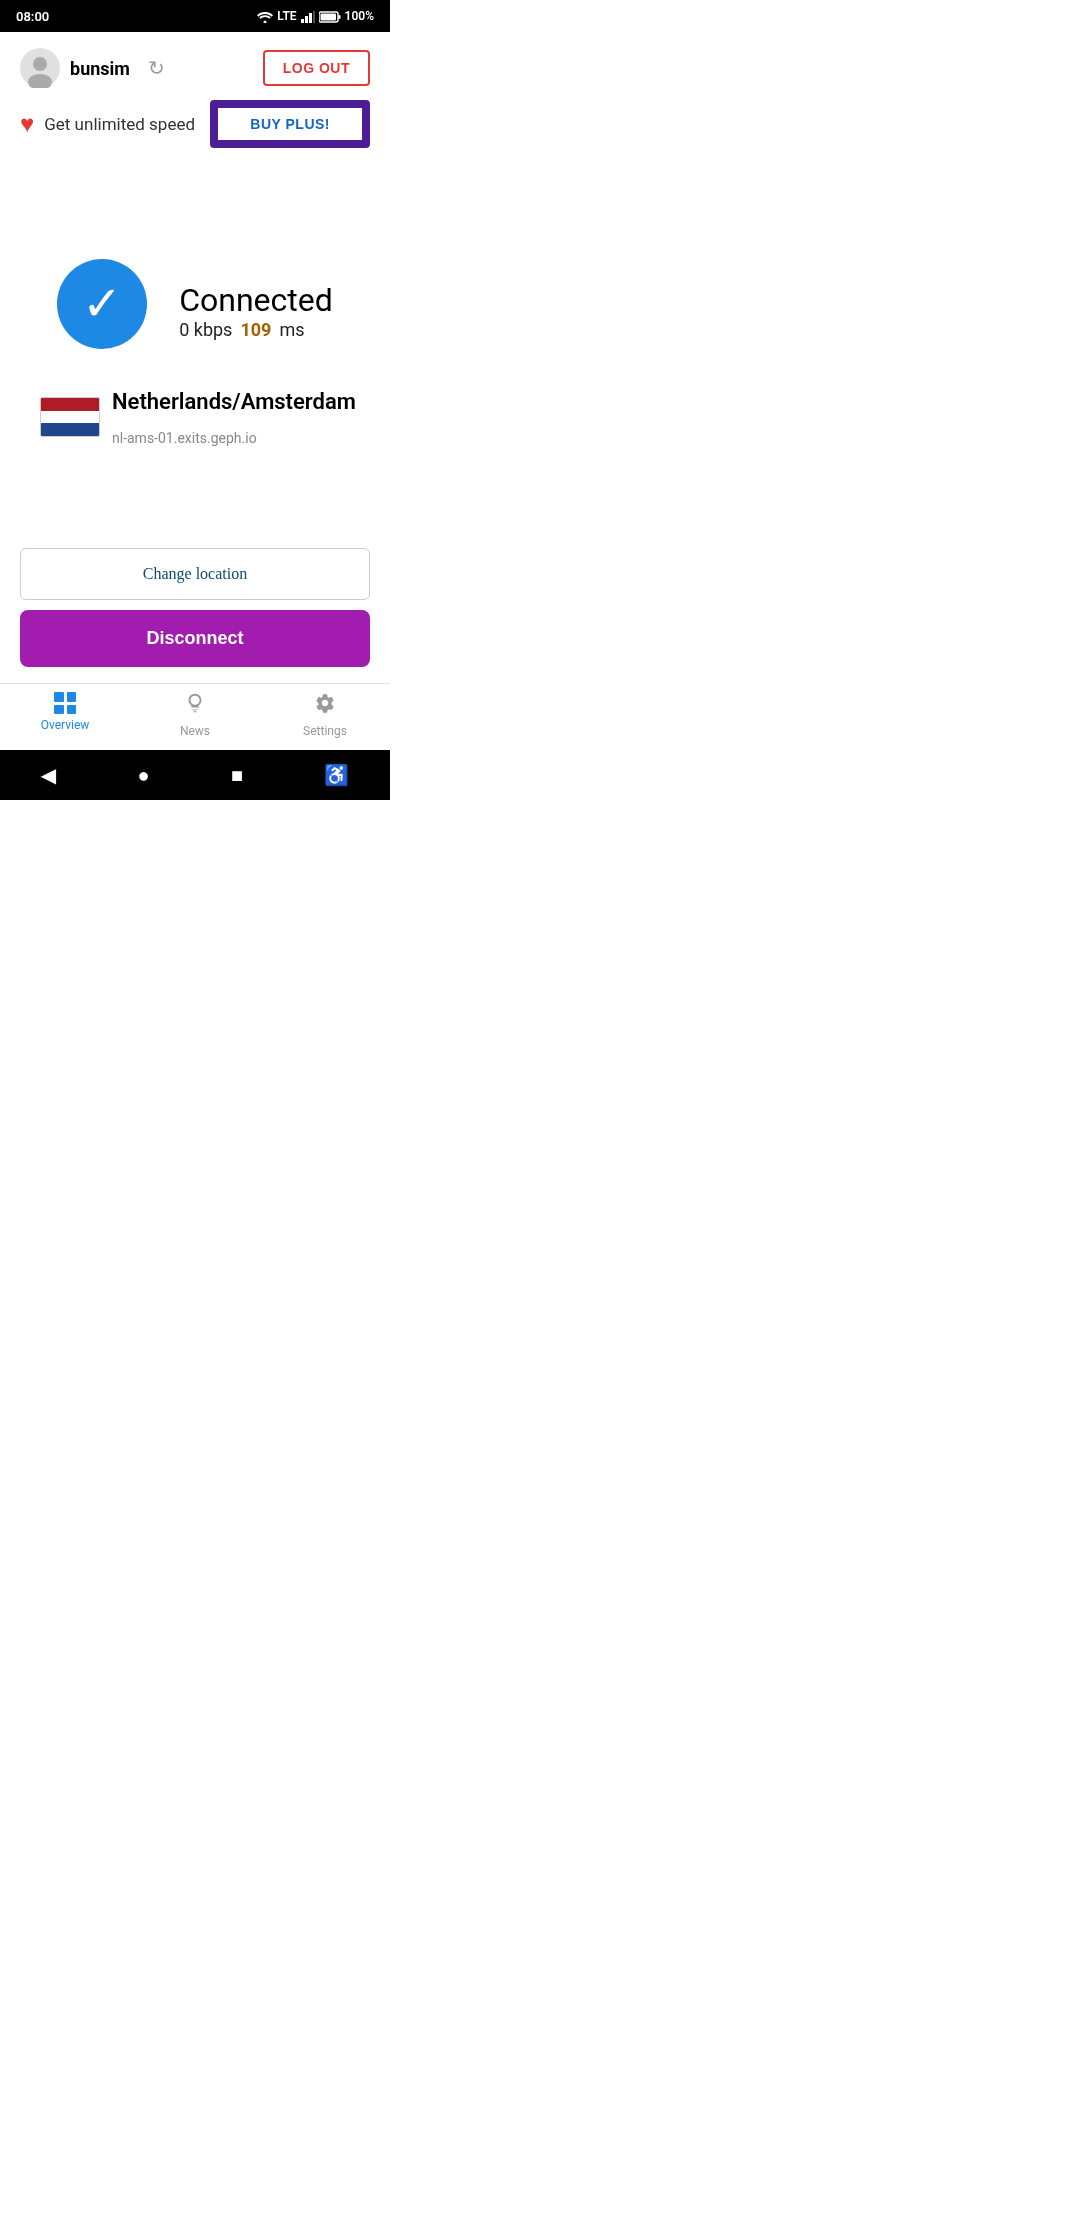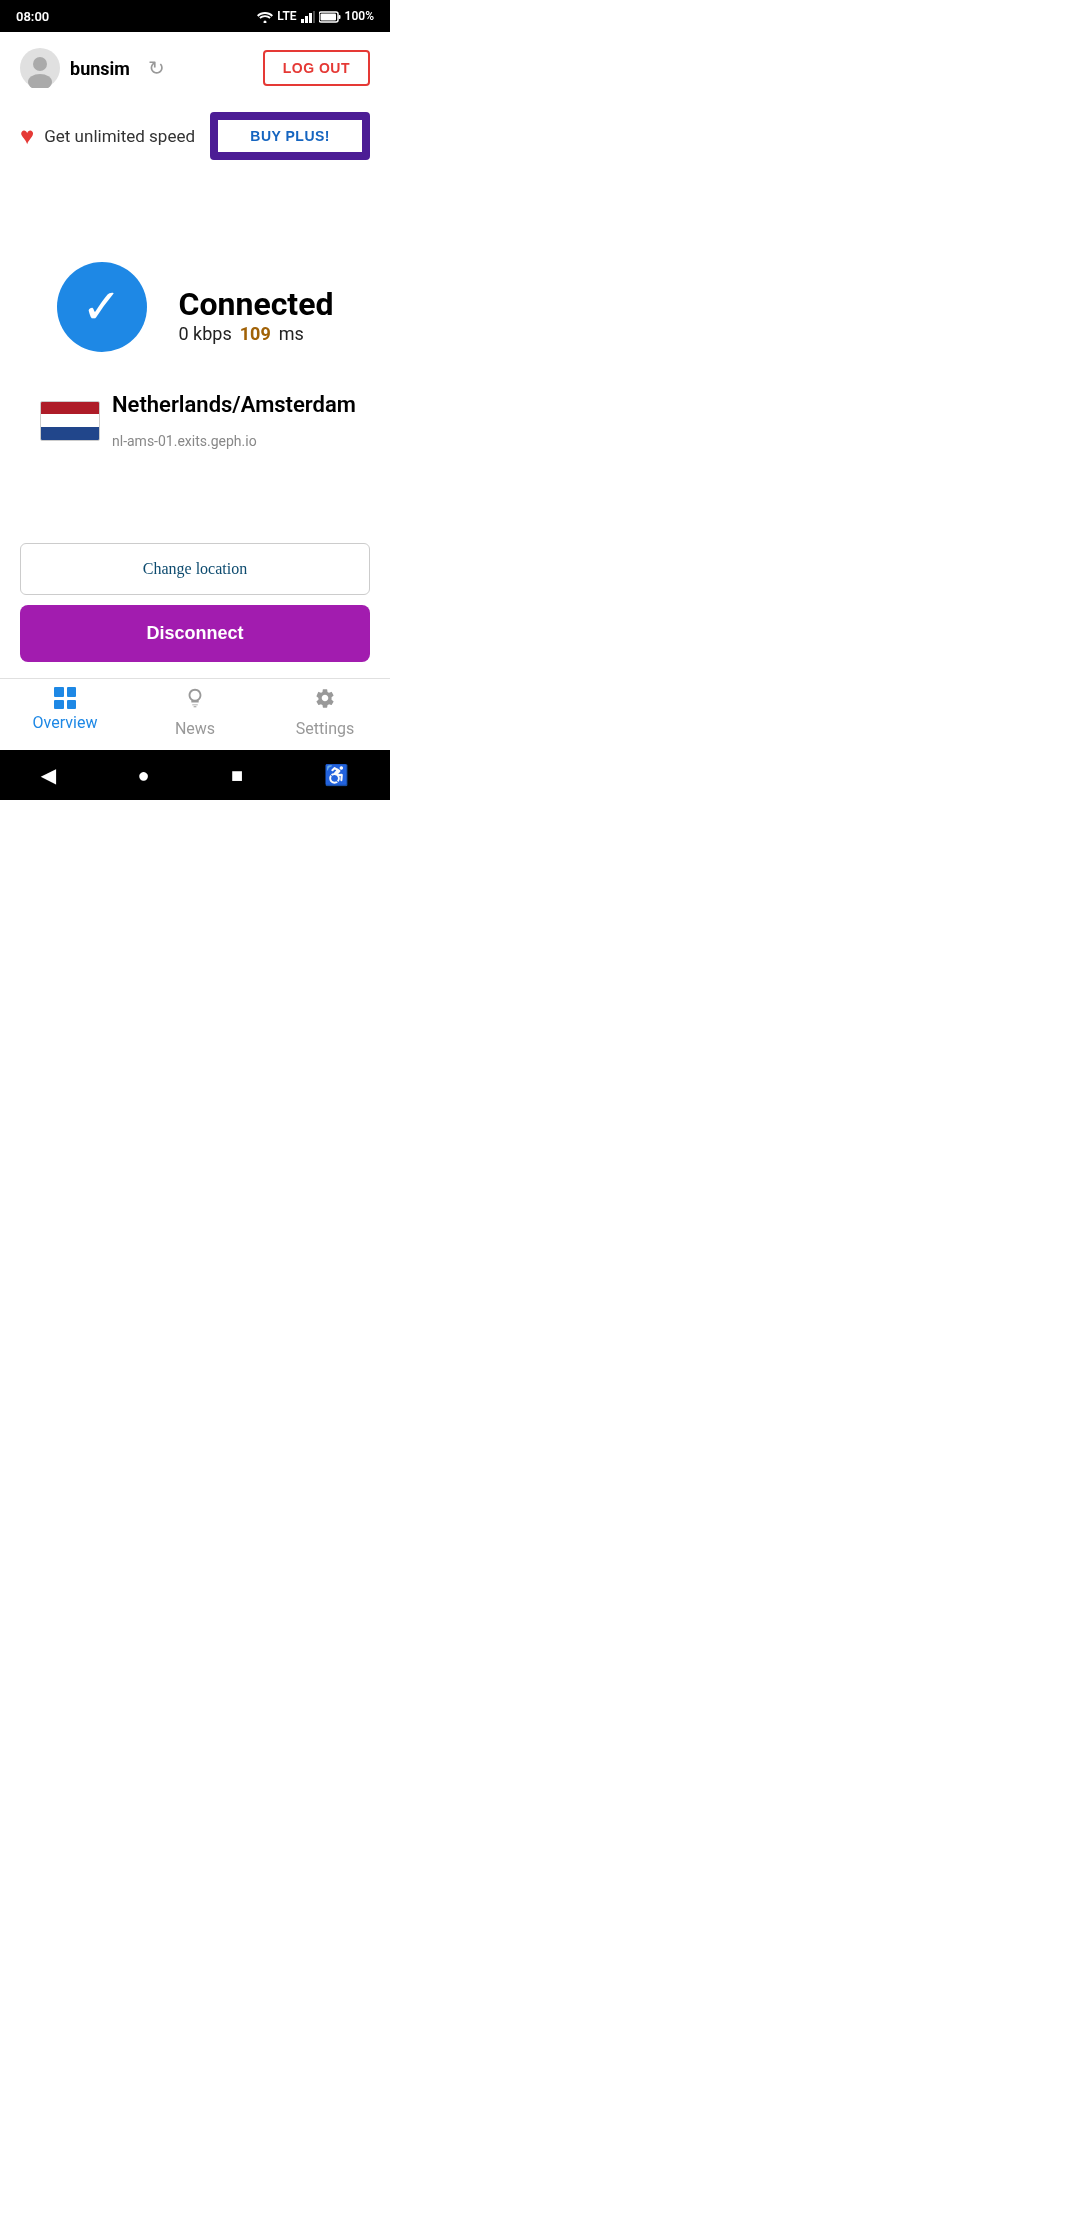--- a/index.html
+++ b/index.html
@@ -43,21 +43,21 @@
     }
 
     
     .header-section {
       padding: 16px 20px 8px 20px;
     }
 
     .user-row {
       display: flex;
       justify-content: space-between;
-      margin-bottom: 24px;
+      margin-bottom: 12px;
     }
     .user-left {
       display: flex;
       align-items: center;
       gap: 10px;
     }
     .avatar-icon {
       width: 40px;
       height: 40px;
       color: #999;
@@ -151,21 +151,21 @@
       margin-left: 16px;
     }
     .connected-row {
       display: flex;
       align-items: center;
       gap: 16px;
       margin-bottom: 6px;
     }
     .connected-title {
       font-size: 32px;
-      font-weight: 700;
+      font-weight: 400;
       color: #000;
     }
     .speed-row {
       display: flex;
       align-items: center;
       gap: 8px;
     }
     .speed-kbps {
       font-size: 18px;
       color: #222;
@@ -262,21 +262,21 @@
       cursor: pointer;
     }
     .nav-icon {
       font-size: 24px;
       color: #999;
     }
     .nav-icon.active {
       color: #1e88e5;
     }
     .nav-label {
-      font-size: 16px;
+      font-size: 12px;
       color: #999;
     }
     .nav-label.active {
       color: #1e88e5;
     }
 
     
     .sys-nav {
       background: #000;
       height: 50px;

